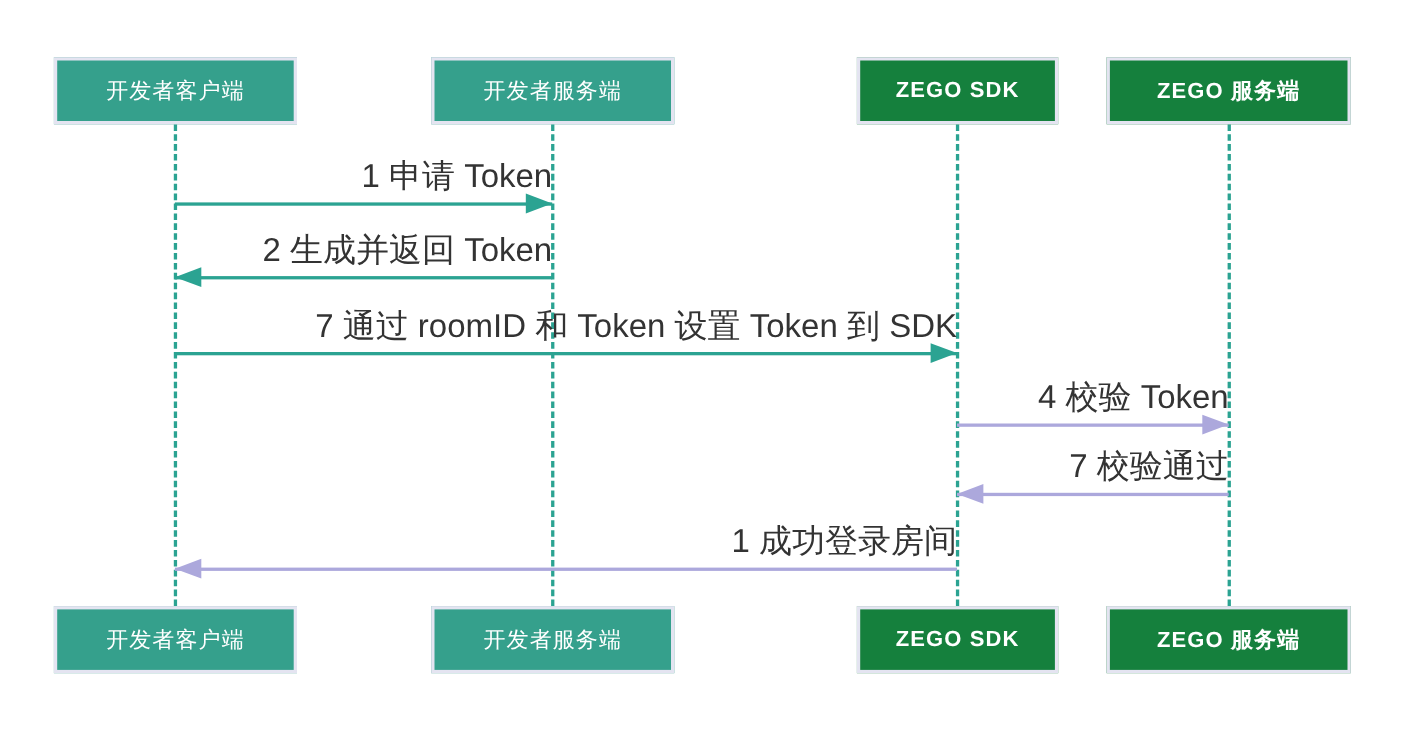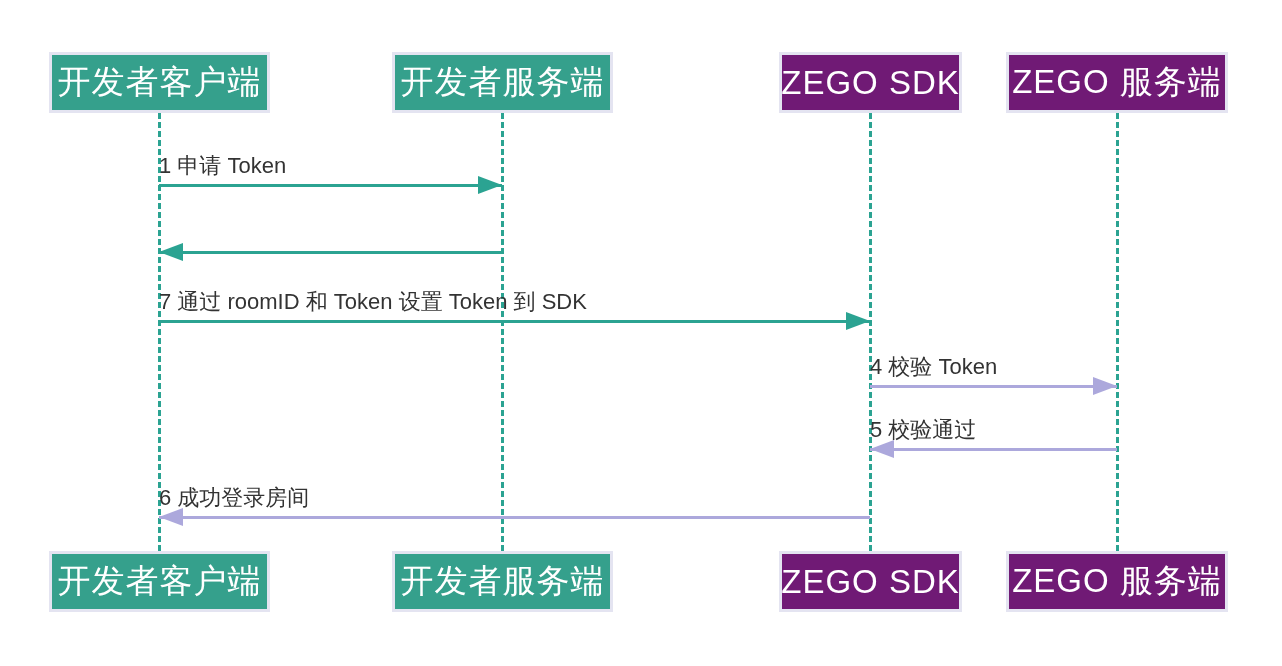--- a/index.html
+++ b/index.html
@@ -10,44 +10,44 @@
     font-family:"Liberation Sans","DejaVu Sans",sans-serif;
     overflow:hidden;
   }
   
   .participant{
     position:absolute;
     height:55px;
     border:3px solid #e4e4f1;
     display:flex;align-items:center;justify-content:center;
     color:#ffffff;
-    font-size:33px;
+    font-size:20px;
     font-weight:500;
     letter-spacing:1px;
     white-space:nowrap;
     box-sizing:content-box;
   }
   .participant.green{background:#35a08c;}
-  .participant.purple{background:#701a75;}
+  .participant.purple{background:#15803d;font-weight:bold;}
   
   .lifeline{
     position:absolute;
     width:0;
     border-left:3px dashed #2ba392;
     top:113px;
     height:438px;
   }
   
   .message{position:absolute;height:48px;}
   .msg-green{--c:#2ba392;}
   .msg-purple{--c:#aca8dc;}
   .msg-label{
     position:absolute;left:0;right:0;bottom:14px;
-    text-align:left;
-    font-size:22px;
+    text-align:right;
+    font-size:30px;
     color:#333333;
     white-space:nowrap;
   }
   .msg-line{
     position:absolute;left:0;right:0;bottom:8px;
     height:3px;
     background:var(--c);
   }
   .head{
     position:absolute;bottom:1px;
@@ -78,41 +78,42 @@
   <div class="participant purple" style="left:779px;top:551px;width:177px;">ZEGO SDK</div>
   <div class="participant purple" style="left:1006px;top:551px;width:216px;">ZEGO 服务端</div>
 
   <div class="message msg-green" style="left:159px;top:147px;width:343px;">
     <div class="msg-label">1 申请 Token</div>
     <div class="msg-line"></div>
     <div class="head right"></div>
   </div>
 
   <div class="message msg-green" style="left:159px;top:214px;width:343px;">
+    <div class="msg-label">2 生成并返回 Token</div>
     <div class="msg-line"></div>
     <div class="head left"></div>
   </div>
 
   <div class="message msg-green" style="left:159px;top:283px;width:711px;">
     <div class="msg-label">7 通过 roomID 和 Token 设置 Token 到 SDK</div>
     <div class="msg-line"></div>
     <div class="head right"></div>
   </div>
 
   <div class="message msg-purple" style="left:870px;top:348px;width:247px;">
     <div class="msg-label">4 校验 Token</div>
     <div class="msg-line"></div>
     <div class="head right"></div>
   </div>
 
   <div class="message msg-purple" style="left:870px;top:411px;width:247px;">
-    <div class="msg-label">5 校验通过</div>
+    <div class="msg-label">7 校验通过</div>
     <div class="msg-line"></div>
     <div class="head left"></div>
   </div>
 
   <div class="message msg-purple" style="left:159px;top:479px;width:711px;">
-    <div class="msg-label">6 成功登录房间</div>
+    <div class="msg-label">1 成功登录房间</div>
     <div class="msg-line"></div>
     <div class="head left"></div>
   </div>
 
 </div>
 
 </body></html>

